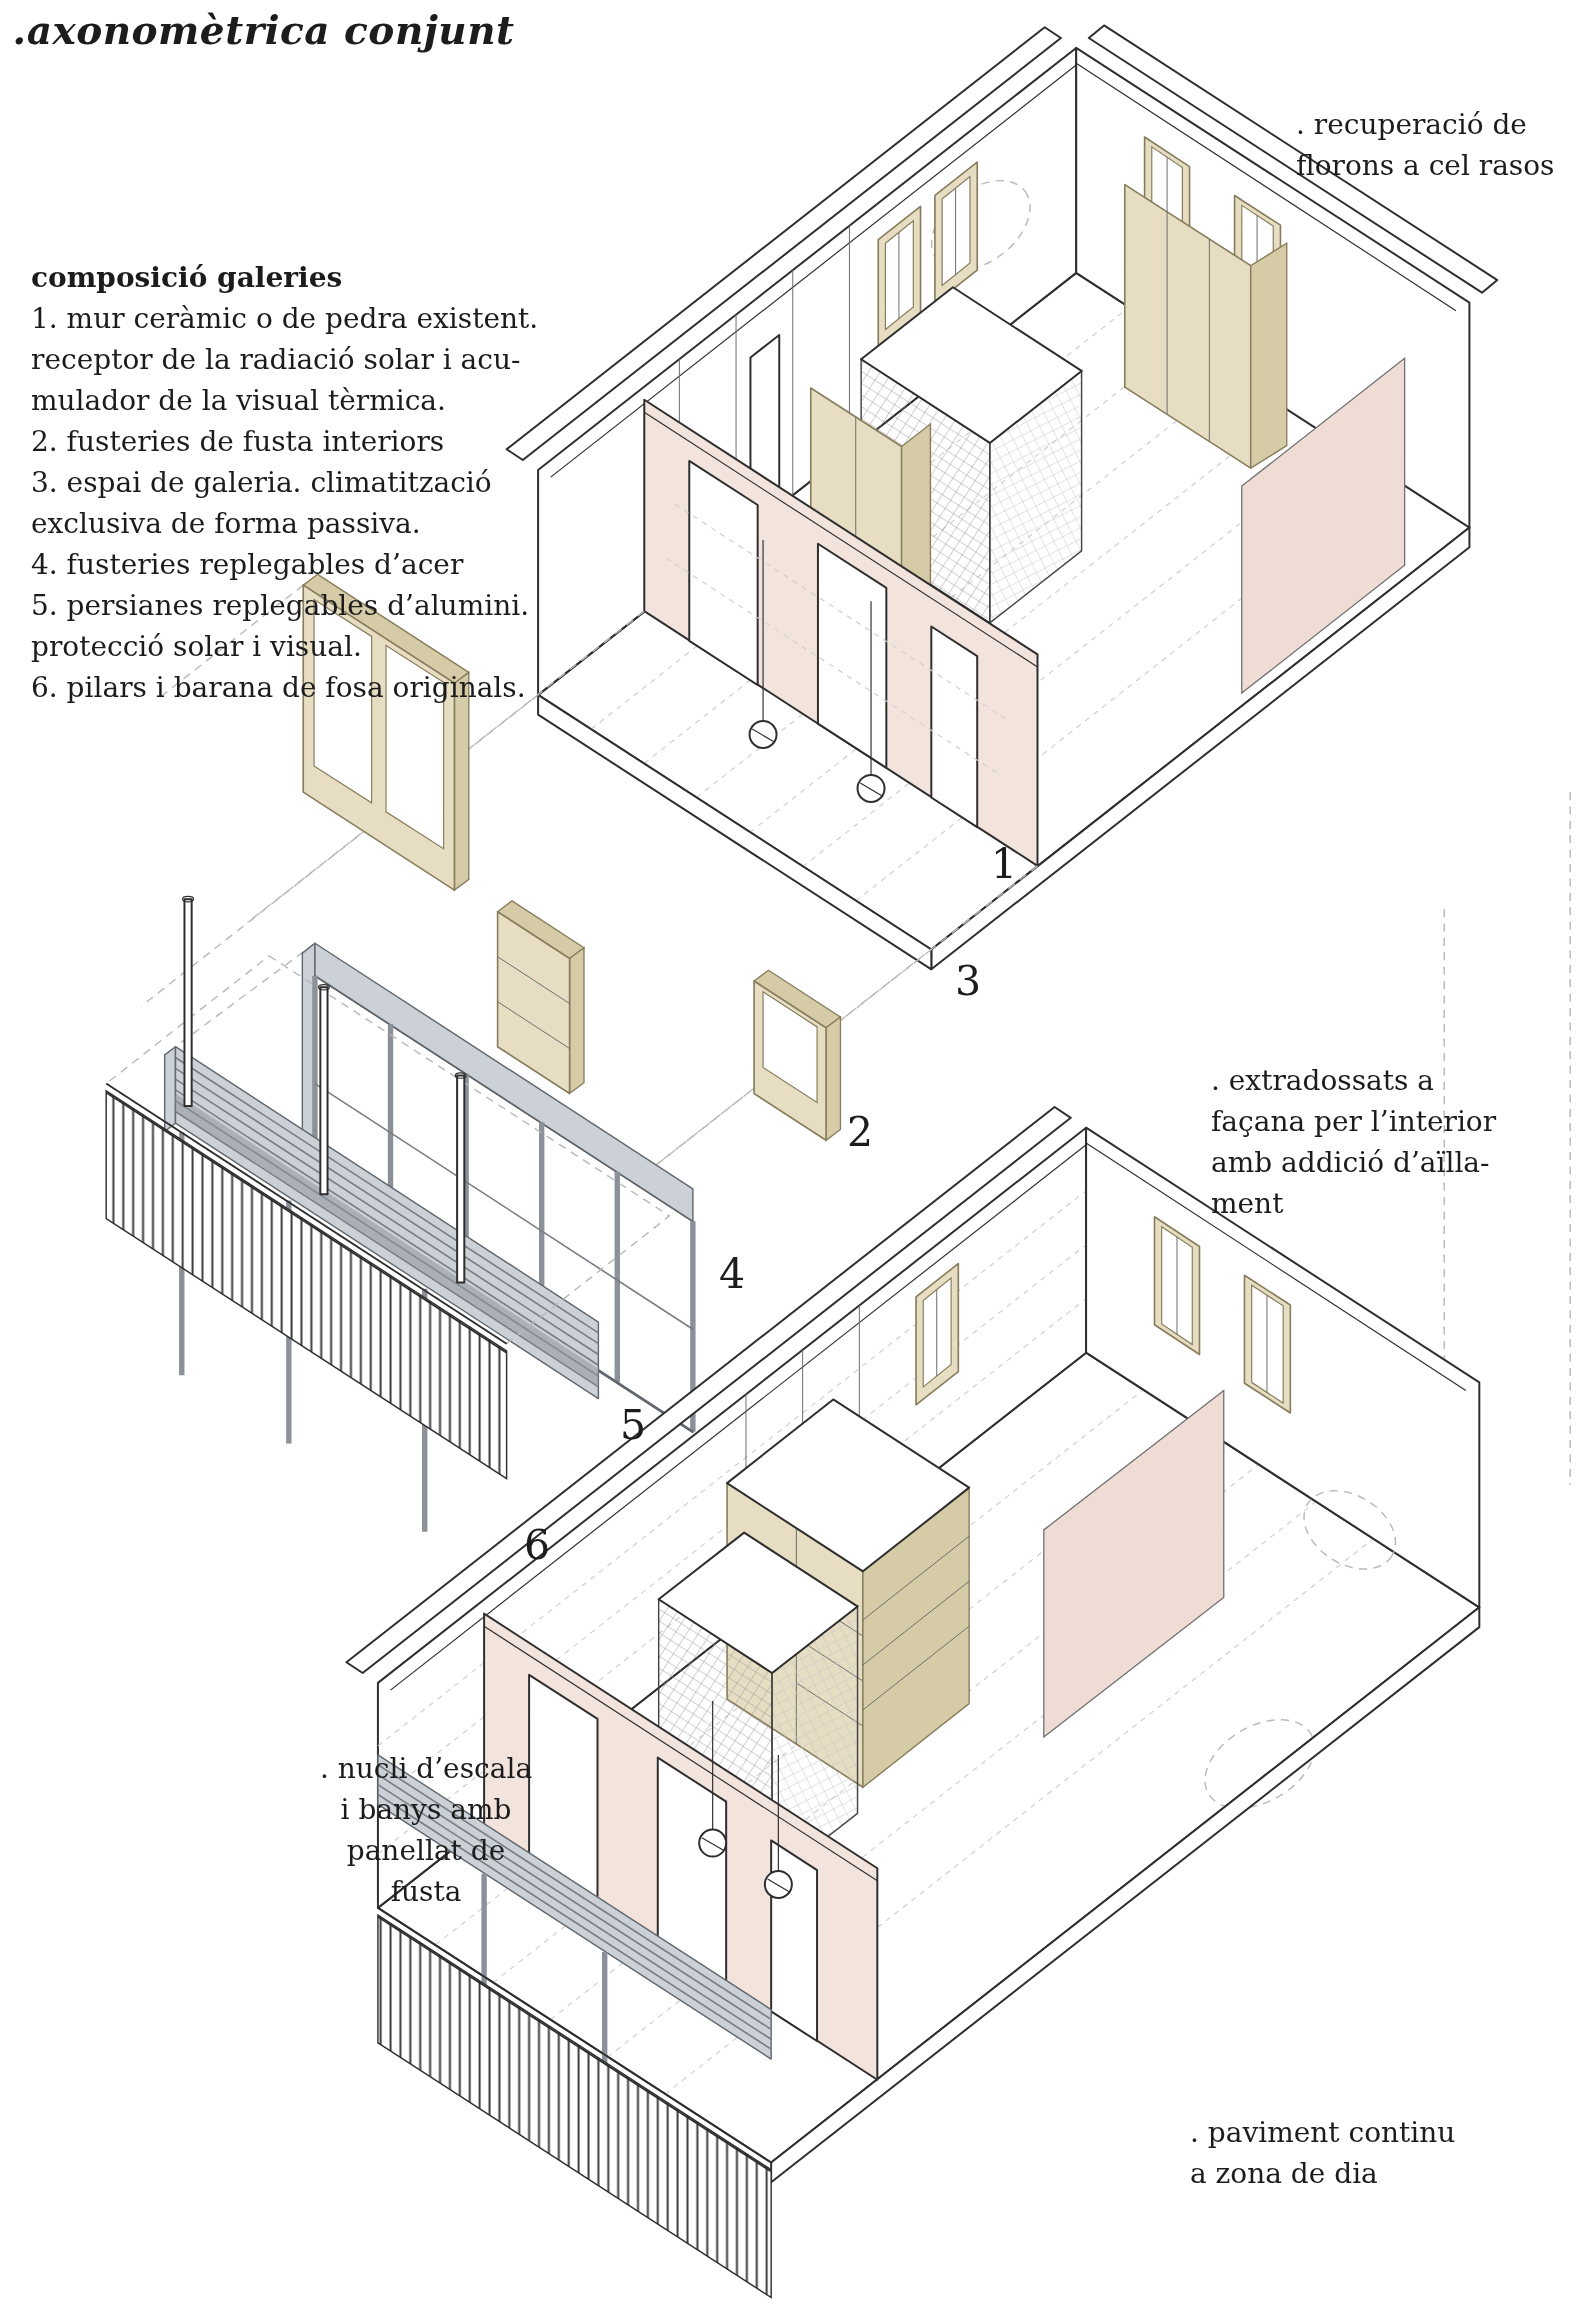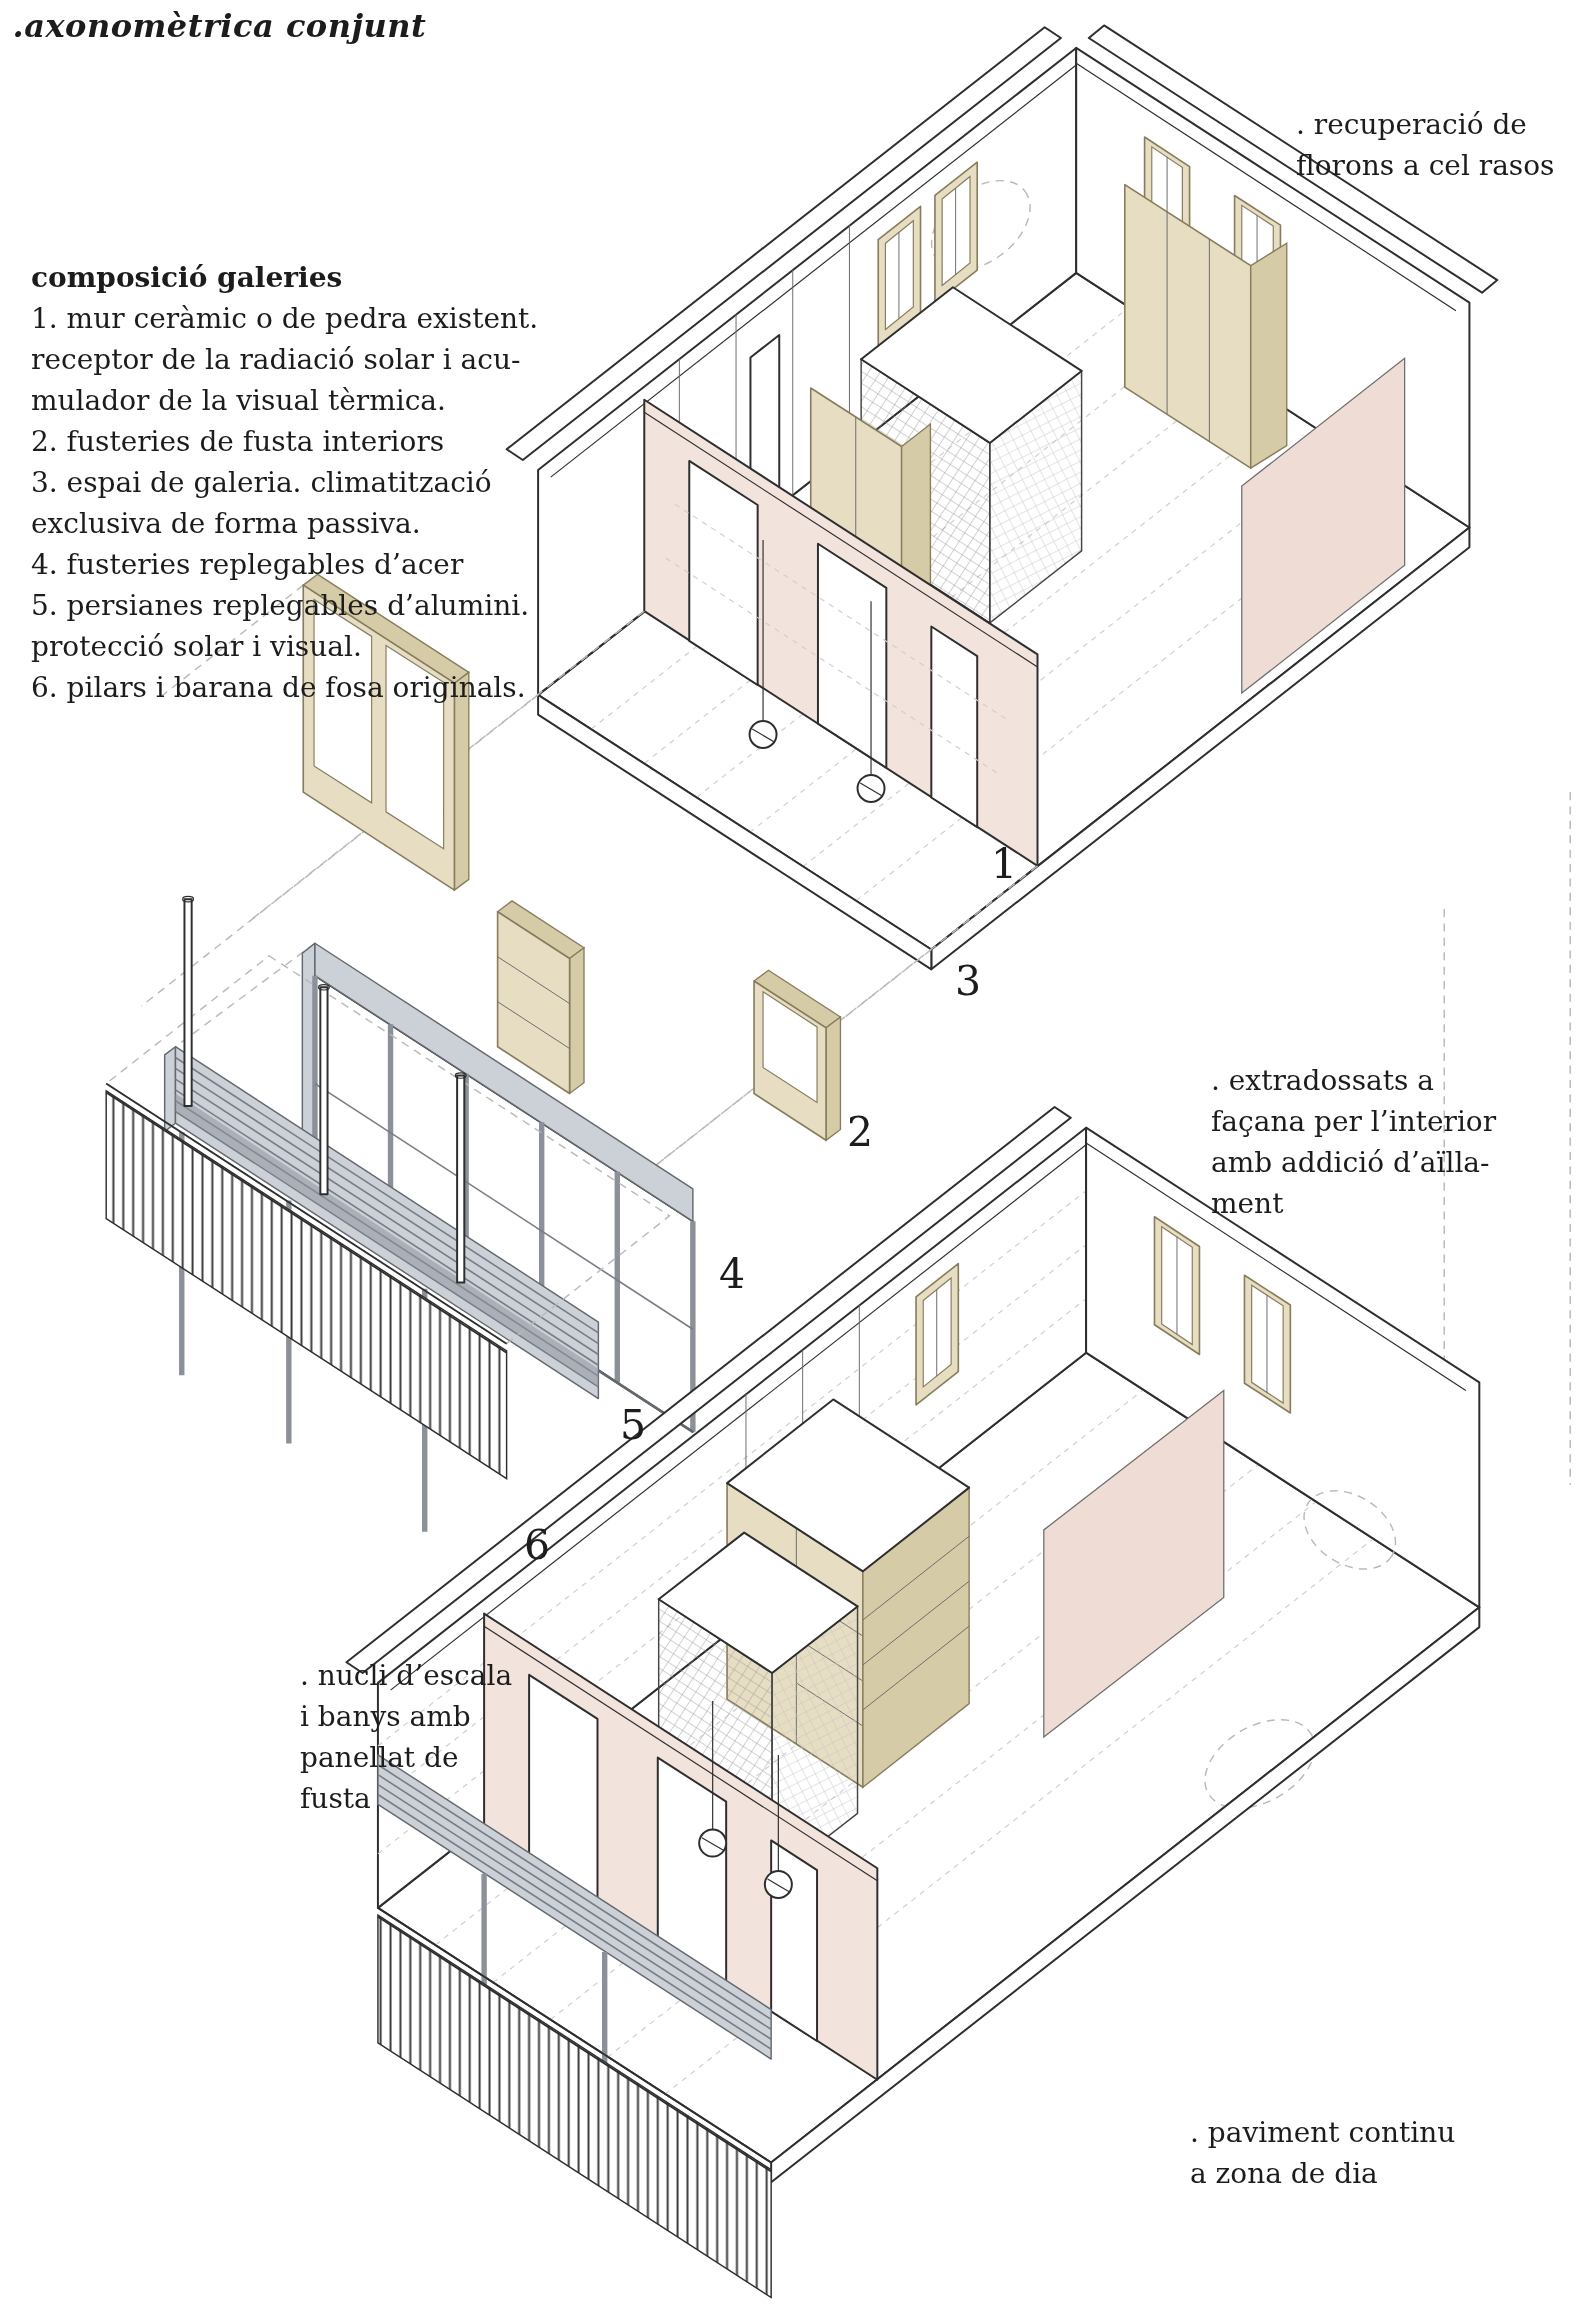--- a/index.html
+++ b/index.html
@@ -1,20 +1,20 @@
 <!DOCTYPE html>
 <html style="font-size:14.4px"><head>
 <meta charset="utf-8">
 <style>
   html,body{margin:0;padding:0;background:#ffffff;}
   body{width:1590px;height:2304px;position:relative;overflow:hidden;
        font-family:"DejaVu Serif","Liberation Serif",serif;color:#1c1c1c;}
   #scene{position:absolute;left:0;top:0;}
   .txt{position:absolute;}
-  .title{font-size:32px;font-weight:bold;font-style:italic;letter-spacing:0.5px;}
+  .title{font-size:39px;font-weight:bold;font-style:italic;letter-spacing:0.5px;}
   .legend{font-size:28px;line-height:41px;}
   .legend .hd{font-weight:bold;}
   .ann{font-size:28px;line-height:41px;}
   .num{position:absolute;font-size:41px;transform:translate(-50%,-50%);}
   
   .wh{fill:#ffffff;stroke:#2e2e2e;stroke-width:2.2;stroke-linejoin:round;}
   .thin{fill:none;stroke:#2e2e2e;stroke-width:1.3;}
   .jnt{fill:none;stroke:#6d6d6d;stroke-width:1.1;}
   .dash{fill:none;stroke:#b9b9b9;stroke-width:1.6;stroke-dasharray:9 7;}
   .dashf{fill:none;stroke:#cfcfcf;stroke-width:1.3;stroke-dasharray:6 6;}
@@ -331,21 +331,21 @@
   <div>florons a cel rasos</div>
 </div>
 
 <div class="txt ann" style="left:1211px;top:1060px;width:306px;">
   <div>. extradossats a</div>
   <div>façana per l’interior</div>
   <div>amb addició d’aïlla-</div>
   <div>ment</div>
 </div>
 
-<div class="txt ann" style="left:300px;top:1655px;width:252px;">
+<div class="txt ann" style="left:300px;top:1748px;width:252px;text-align:center;">
   <div>. nucli d’escala</div>
   <div>i banys amb</div>
   <div>panellat de</div>
   <div>fusta</div>
 </div>
 
 <div class="txt ann" style="left:1190px;top:2112px;width:342px;">
   <div>. paviment continu</div>
   <div>a zona de dia</div>
 </div>

